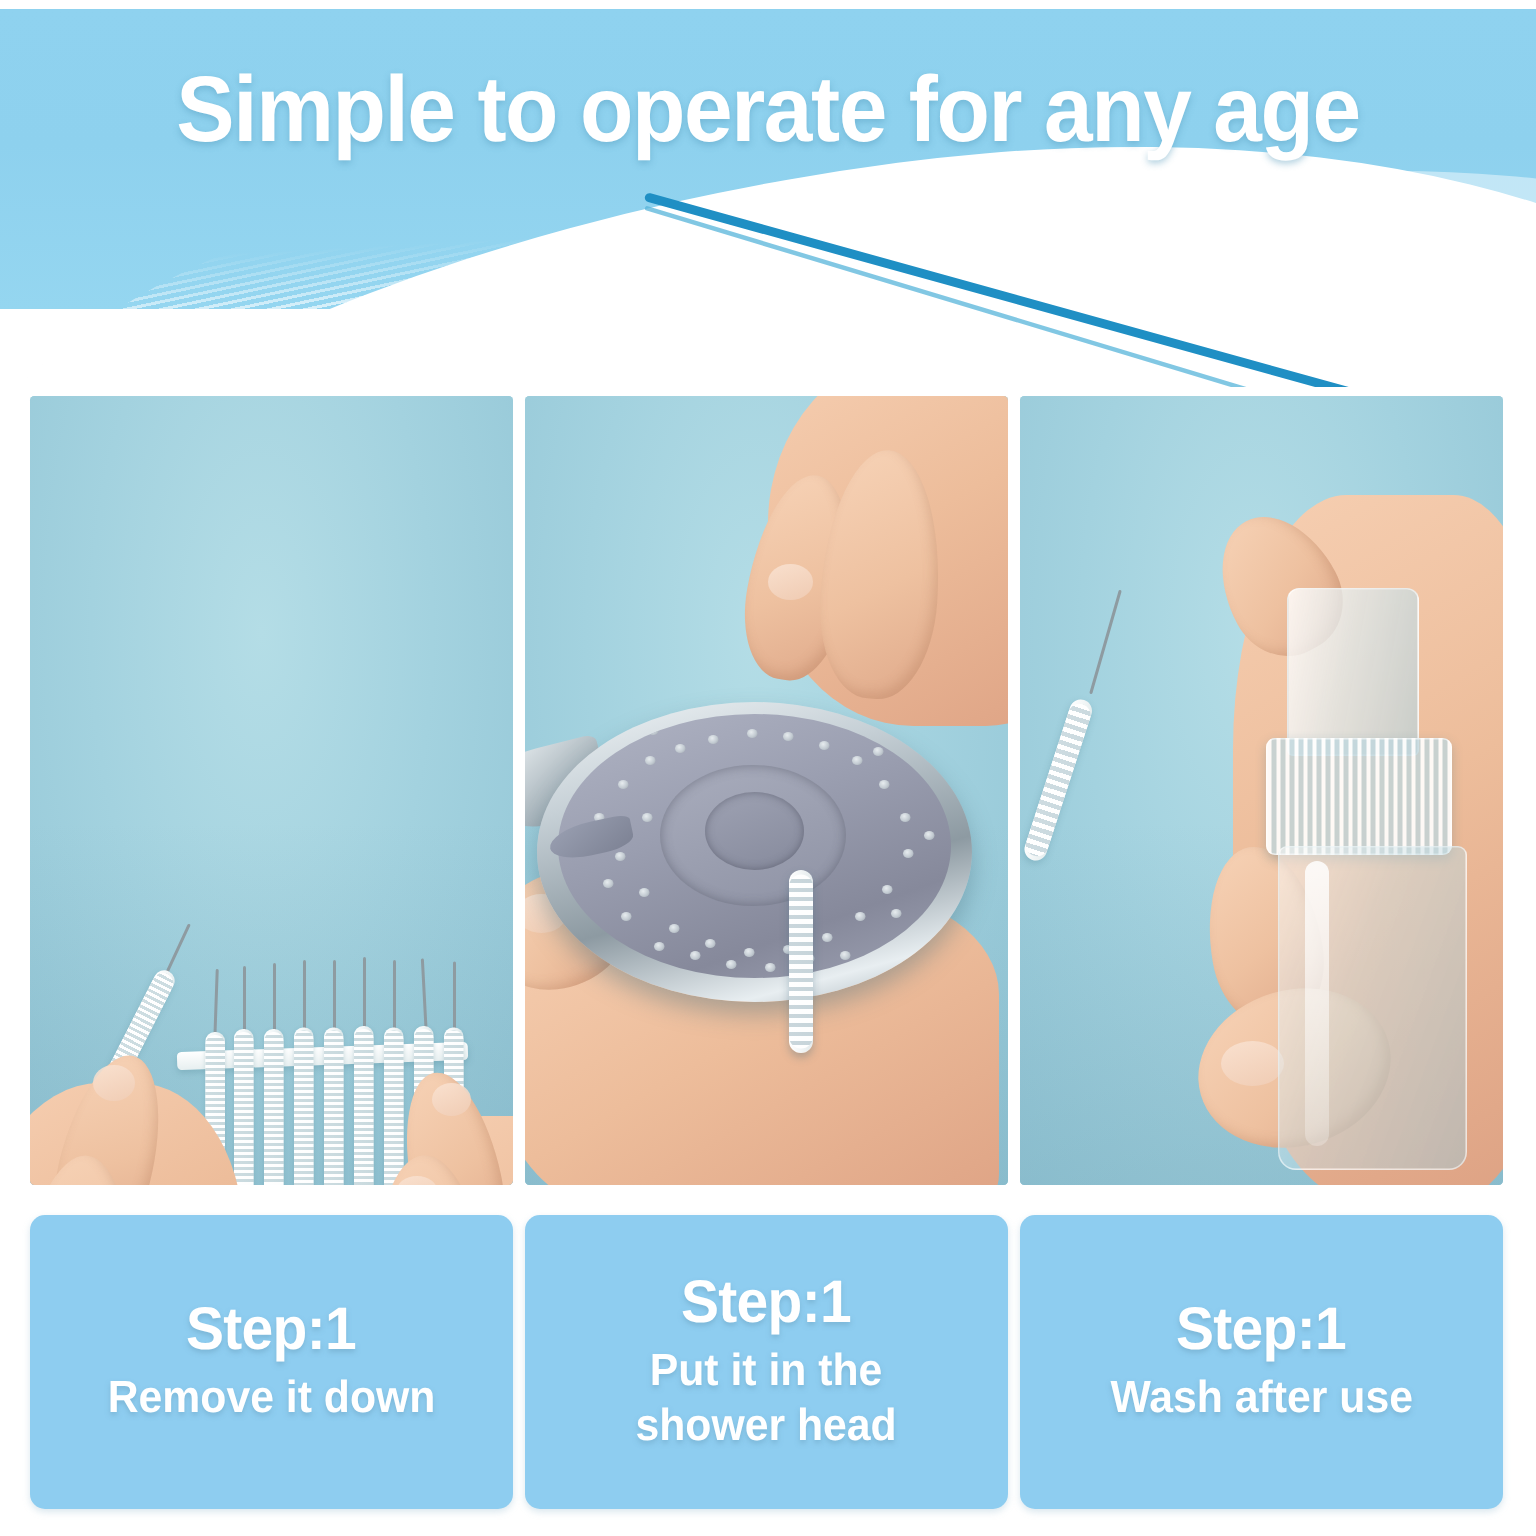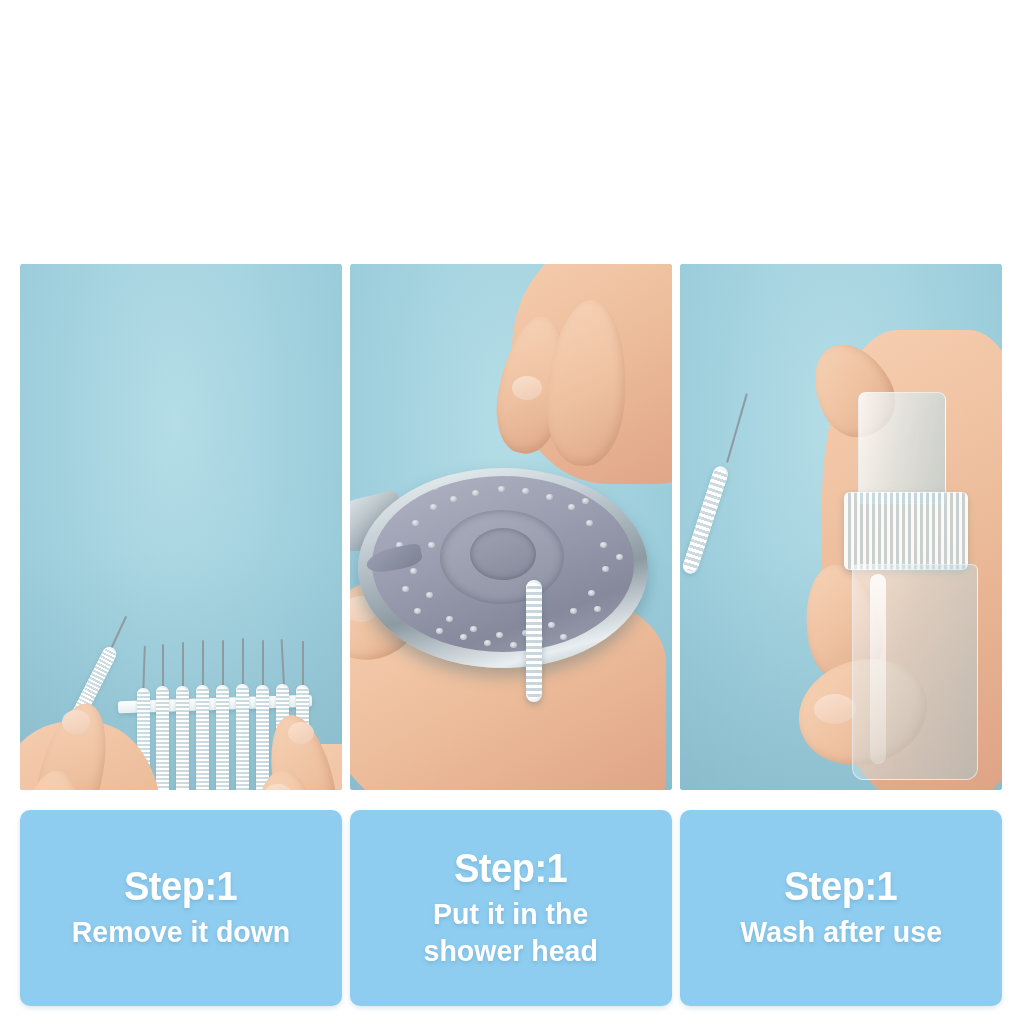--- a/index.html
+++ b/index.html
@@ -133,20 +133,31 @@
   .card .step{font-size:40px;font-weight:bold;letter-spacing:-.5px;line-height:1.05;
       transform:scaleX(.95);text-shadow:0 2px 4px rgba(105,160,190,.5);}
   .card .desc{font-size:30px;font-weight:bold;line-height:1.25;margin-top:6px;
       transform:scaleX(.95);text-shadow:0 2px 4px rgba(105,160,190,.5);white-space:pre-line;}
 </style>
 </head>
 <body>
 
 <div class="page">
 
+  <div class="banner">
+    <div class="banner-sky"></div>
+    <div class="wave-pale"></div>
+    <div class="wave-pale2"></div>
+    <div class="hatch"></div>
+    <div class="wave-white-main"></div>
+    <div class="wave-white-2"></div>
+    <div class="stripe"></div>
+    <div class="stripe2"></div>
+    <div class="banner-title">Simple to operate for any age</div>
+  </div>
 
   <div class="photos">
 
     <div class="photo">
       <div class="bg"></div>
       <div class="shadowfloor"></div>
 
       <div>
         <div class="strip-base"></div>
         <div class="wire" style="left:123px;top:382px;height:48px;transform:rotate(2deg);"></div>

